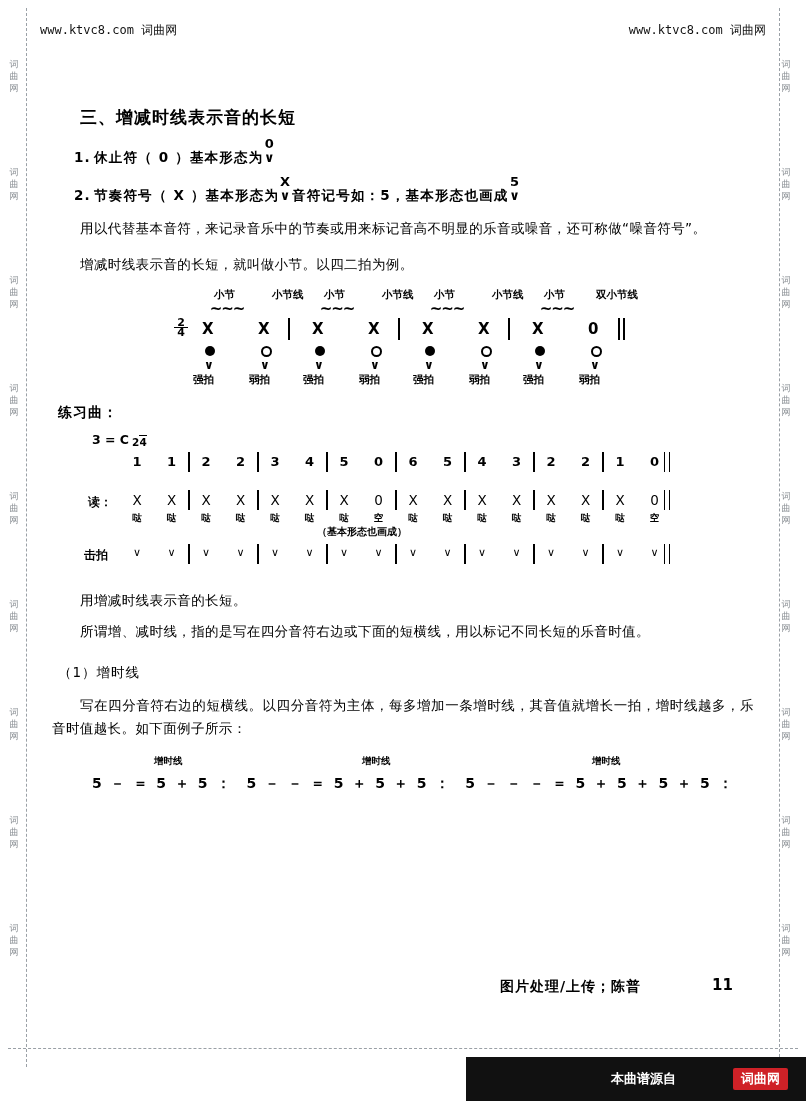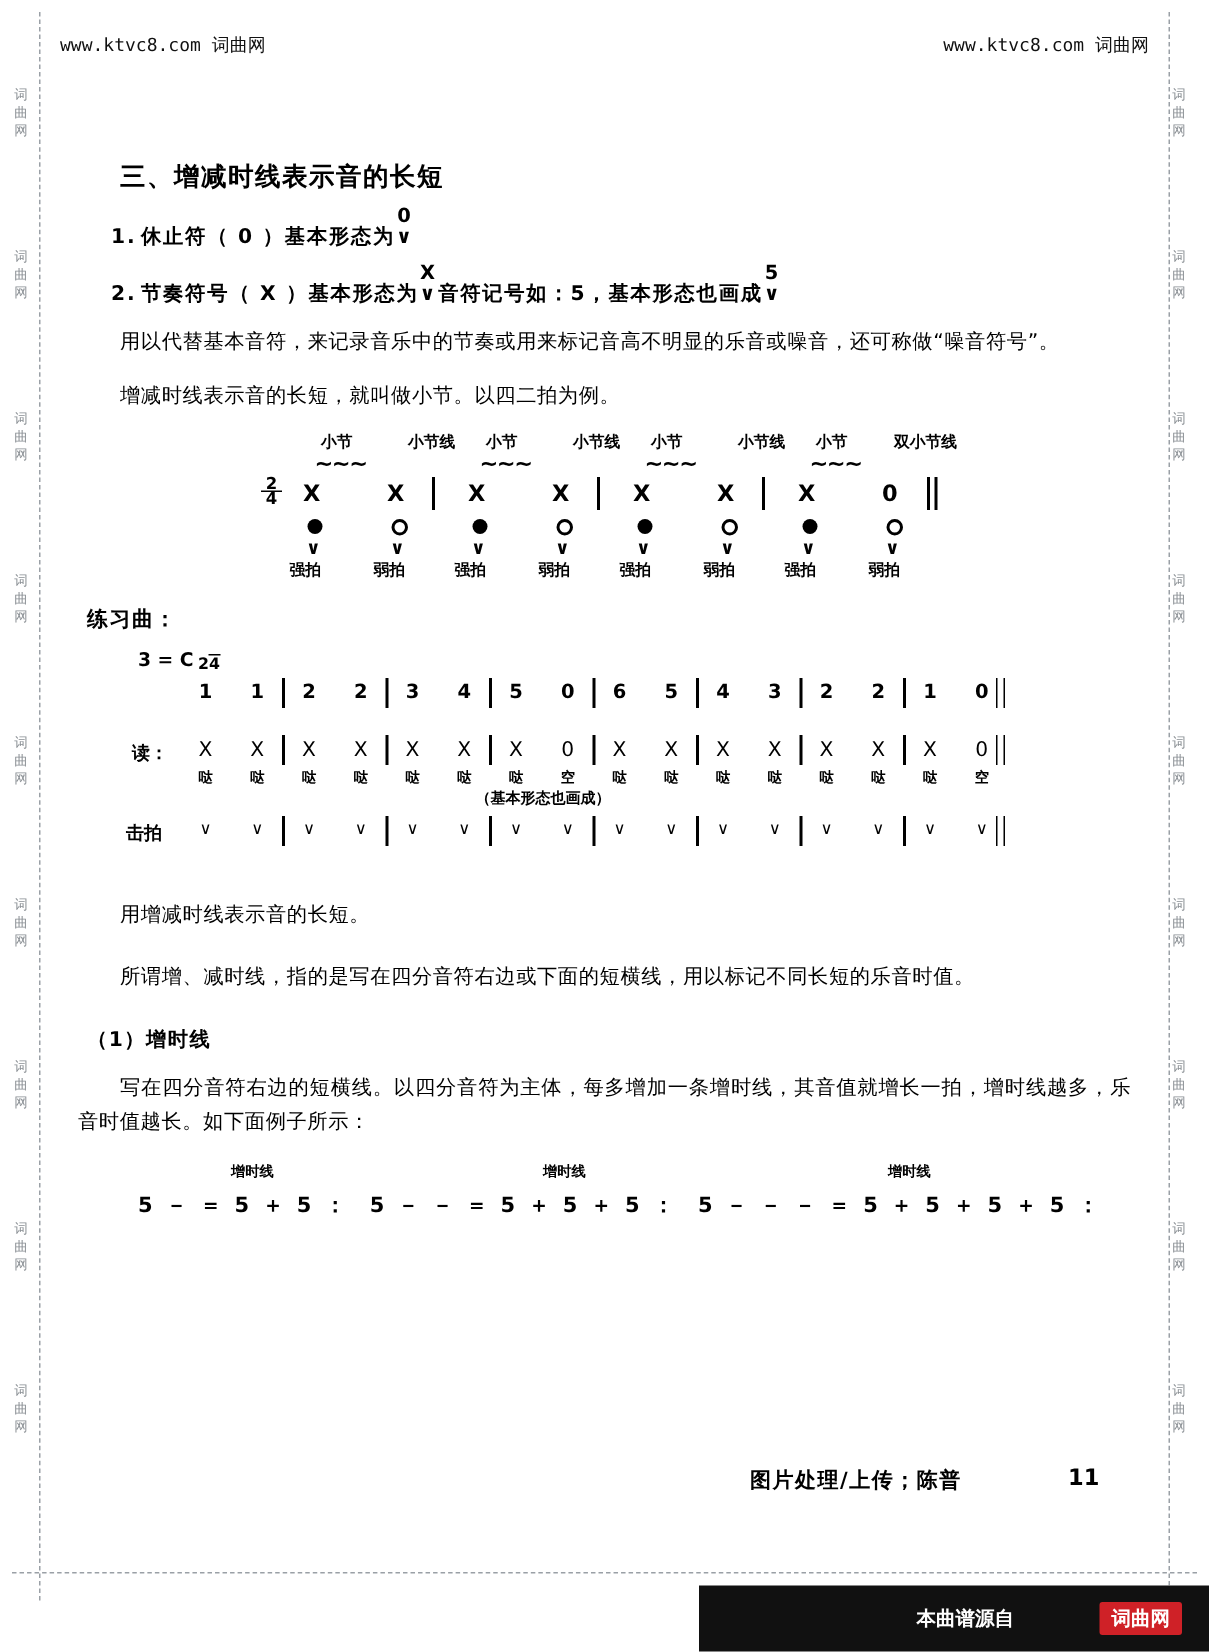--- a/index.html
+++ b/index.html
@@ -87,21 +87,21 @@
   .sup{
     display:inline-block;position:relative;width:13px;text-align:center;
     vertical-align:baseline;
   }
   .sup .top{position:absolute;left:0;right:0;top:-13px;font-size:13px;font-weight:bold;}
   .sup .v{font-size:13px;}
   .para{
     font-size:13.5px;margin:12px 0 0 0;text-indent:28px;line-height:1.75;
     text-align:justify;letter-spacing:.4px;
   }
-  .para.tight{margin-top:17px;}
+  .para.tight{margin-top:7px;}
 
   
   .diagram{position:relative;height:98px;margin:12px 0 0 120px;width:430px;}
   .dg-lbl{position:absolute;font-size:10.5px;font-weight:bold;white-space:nowrap;}
   .dg-brace{position:absolute;font-size:15px;font-weight:bold;letter-spacing:-1px;
             color:#000;font-family:"DejaVu Sans","Liberation Sans",sans-serif;}
   .dg-sym{position:absolute;font-size:15px;font-weight:bold;}
   .dg-bar{position:absolute;width:2px;background:#000;}
   .dg-bar2{position:absolute;width:2px;background:#000;}
   .beatdot{position:absolute;width:10px;height:10px;border-radius:50%;}
@@ -122,21 +122,21 @@
   .rowlabel{position:absolute;font-size:12px;font-weight:bold;white-space:nowrap;}
   .note{position:absolute;font-size:13px;font-weight:bold;text-align:center;width:14px;}
   .xnote{position:absolute;font-size:13.5px;text-align:center;width:14px;}
   .syl{position:absolute;font-size:9.5px;font-weight:bold;text-align:center;width:16px;}
   .vbeat{position:absolute;font-size:11px;text-align:center;width:14px;}
   .sbar{position:absolute;width:1.6px;background:#000;}
   .endbar{position:absolute;background:#000;}
   .paren-note{position:absolute;font-size:10px;font-weight:bold;white-space:nowrap;}
 
   
-  .h-item{font-size:13.5px;font-weight:bold;margin:20px 0 4px 6px;letter-spacing:1px;}
+  .h-item{font-size:13.5px;font-weight:normal;margin:20px 0 4px 6px;letter-spacing:1px;}
 
   
   .examples{position:relative;margin:14px 0 0 40px;height:48px;width:560px;}
   .ex-lbl{position:absolute;font-size:9.5px;font-weight:bold;white-space:nowrap;top:0;}
   .ex-row{position:absolute;top:20px;left:0;font-size:14px;font-weight:bold;
           letter-spacing:2px;white-space:nowrap;}
 
   
   .credit{position:absolute;left:500px;top:978px;font-size:14px;font-weight:bold;letter-spacing:1px;}
   .pageno{position:absolute;left:712px;top:976px;font-size:15px;font-weight:bold;}

